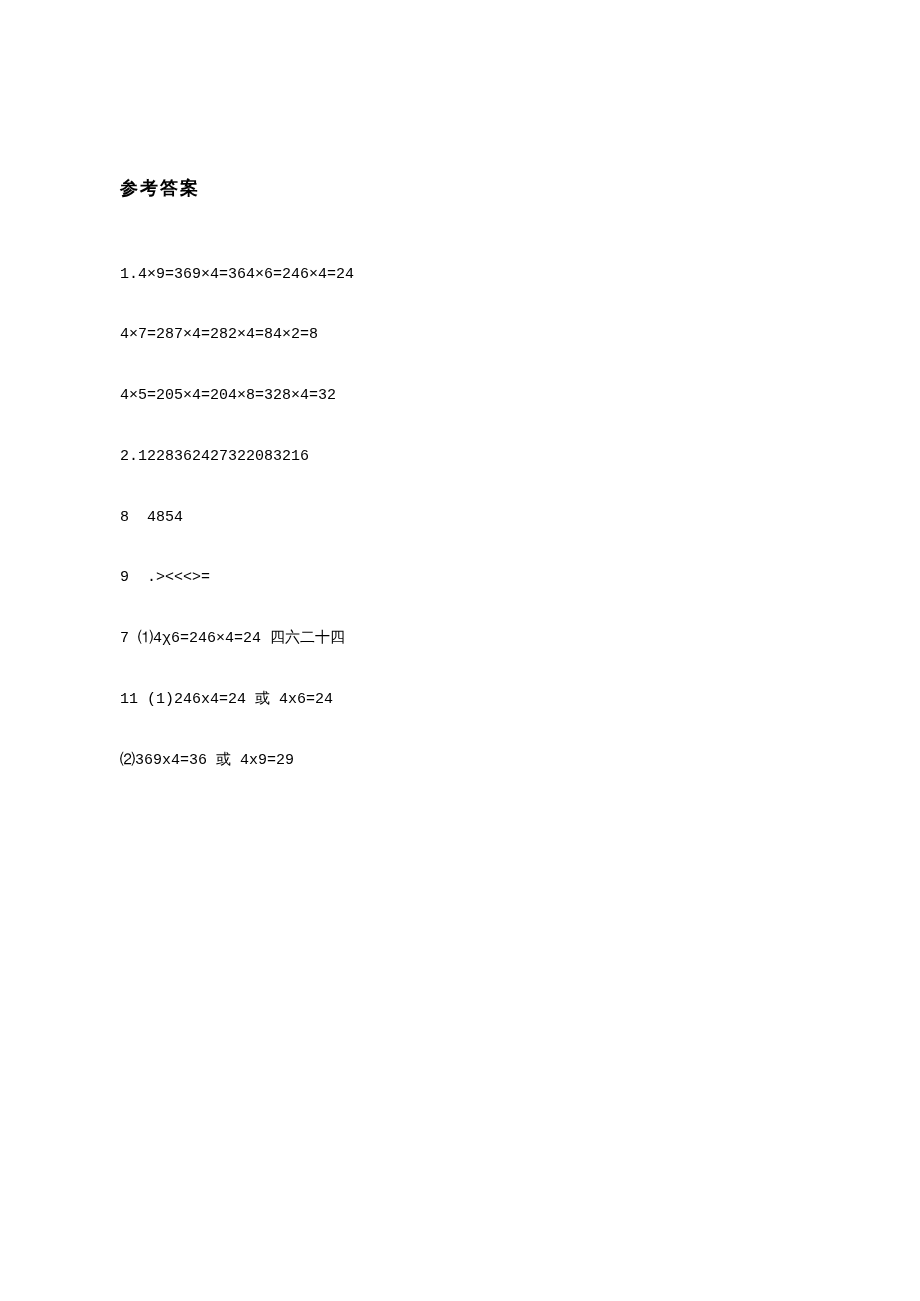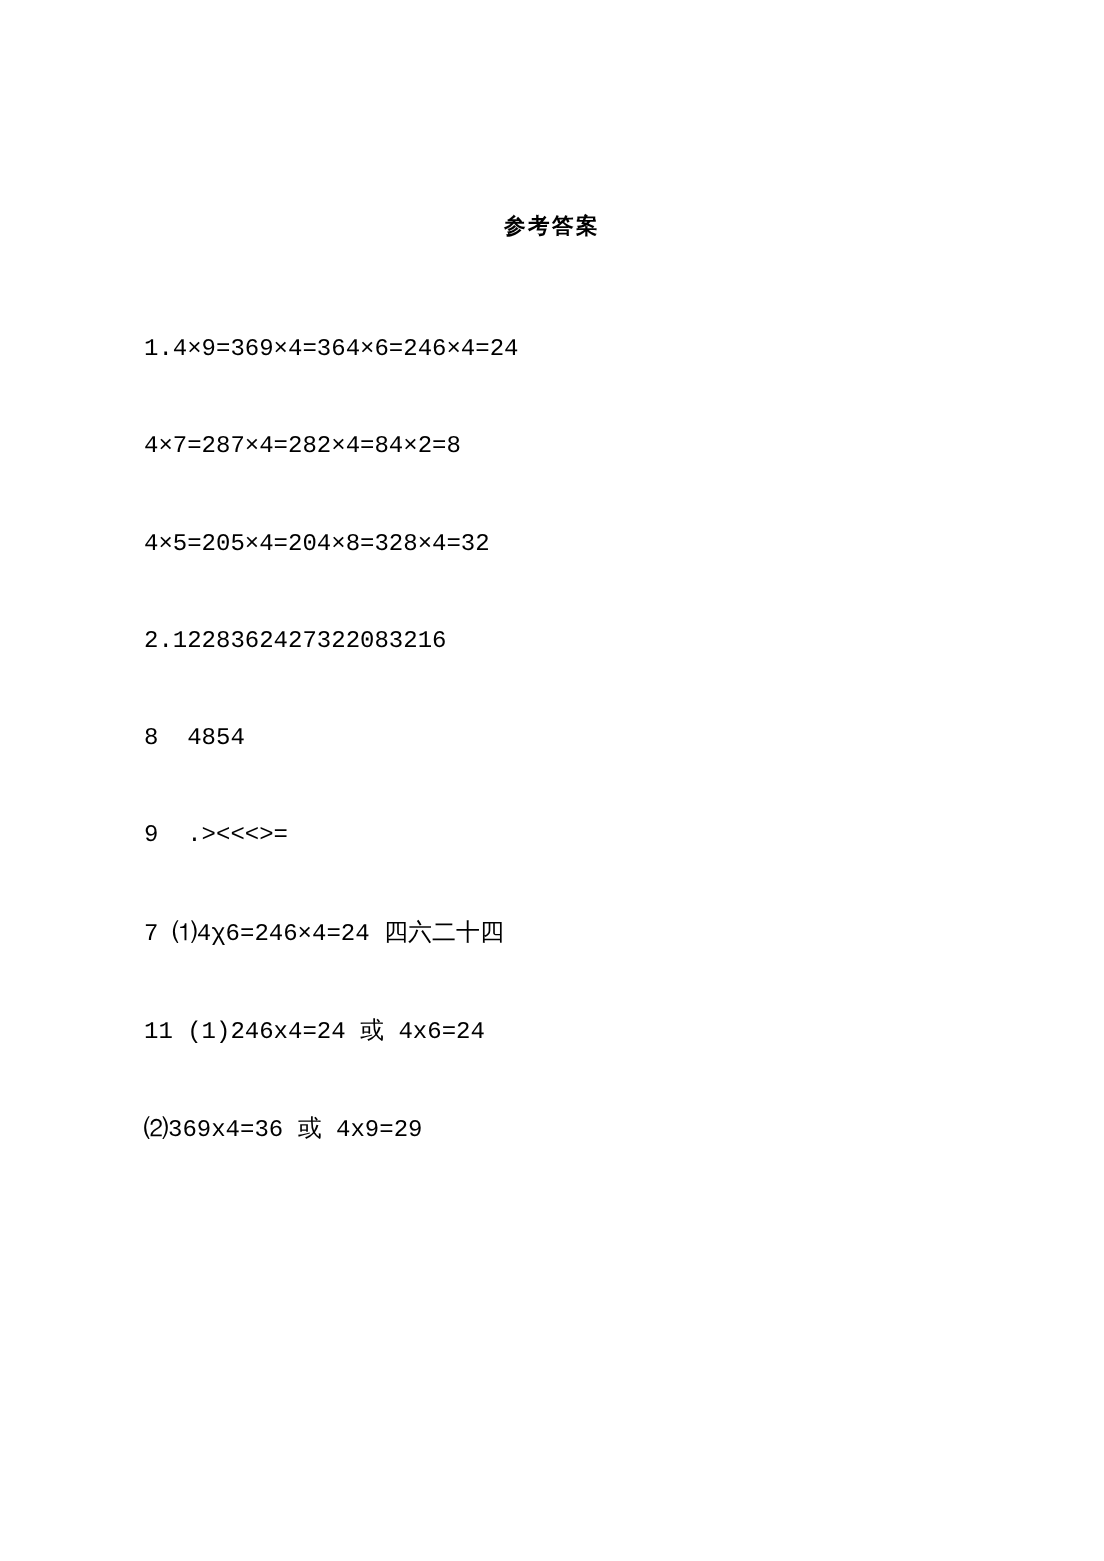--- a/index.html
+++ b/index.html
@@ -14,37 +14,37 @@
   .page {
     position: relative;
     width: 920px;
     height: 1301px;
     box-sizing: border-box;
     padding-top: 176px;
     padding-left: 120px;
     padding-right: 120px;
   }
   .title {
-    text-align: center;
+    text-align: left;
     font-size: 18px;
     font-weight: bold;
     letter-spacing: 2px;
     margin-bottom: 24px;
   }
   .content {
-    font-size: 20px;
+    font-size: 15px;
     line-height: 1.35;
     font-family: "Courier New", "SimSun", monospace;
     white-space: pre;
   }
   .line {
     display: block;
   }
   .cjk {
-    font-family: Liberation Sans, sans-serif;
+    font-family: Liberation Mono, monospace;
   }
 </style>
 </head>
 <body>
 
 <div class="page">
   <div class="title">参考答案</div>
   <div class="content">
     <span class="line">1.4×9=369×4=364×6=246×4=24</span>
     <span class="line">4×7=287×4=282×4=84×2=8</span>

